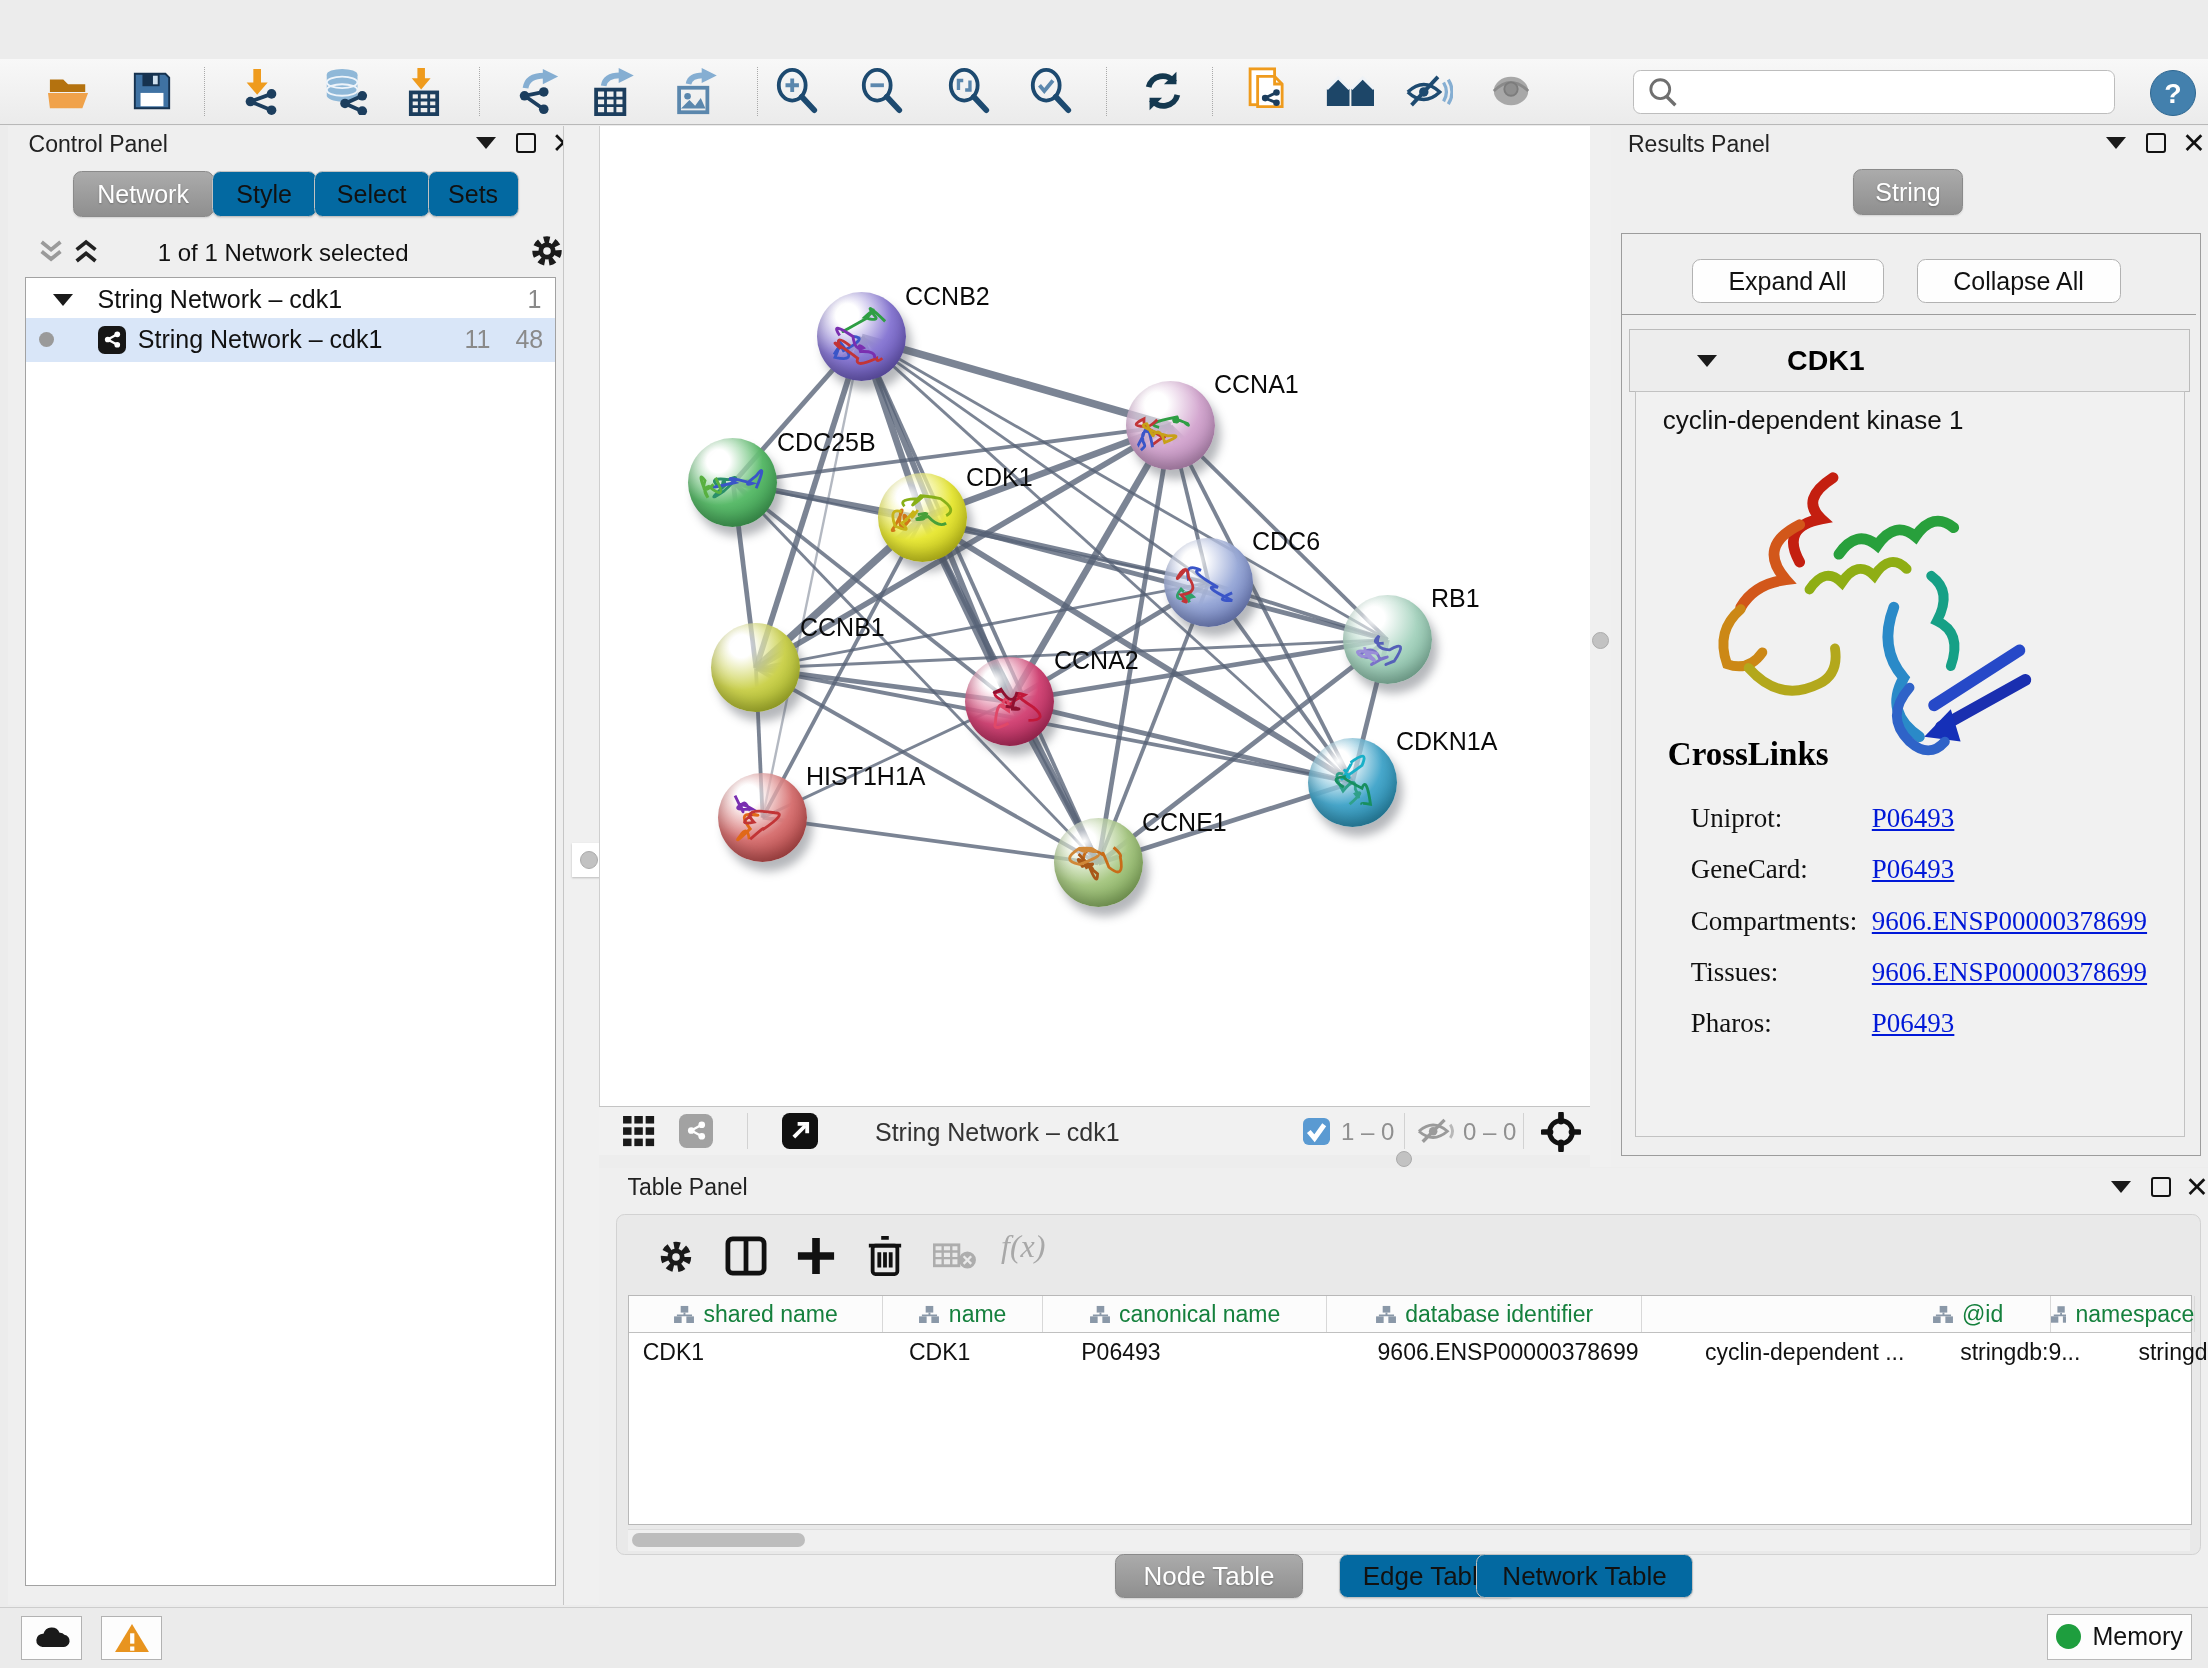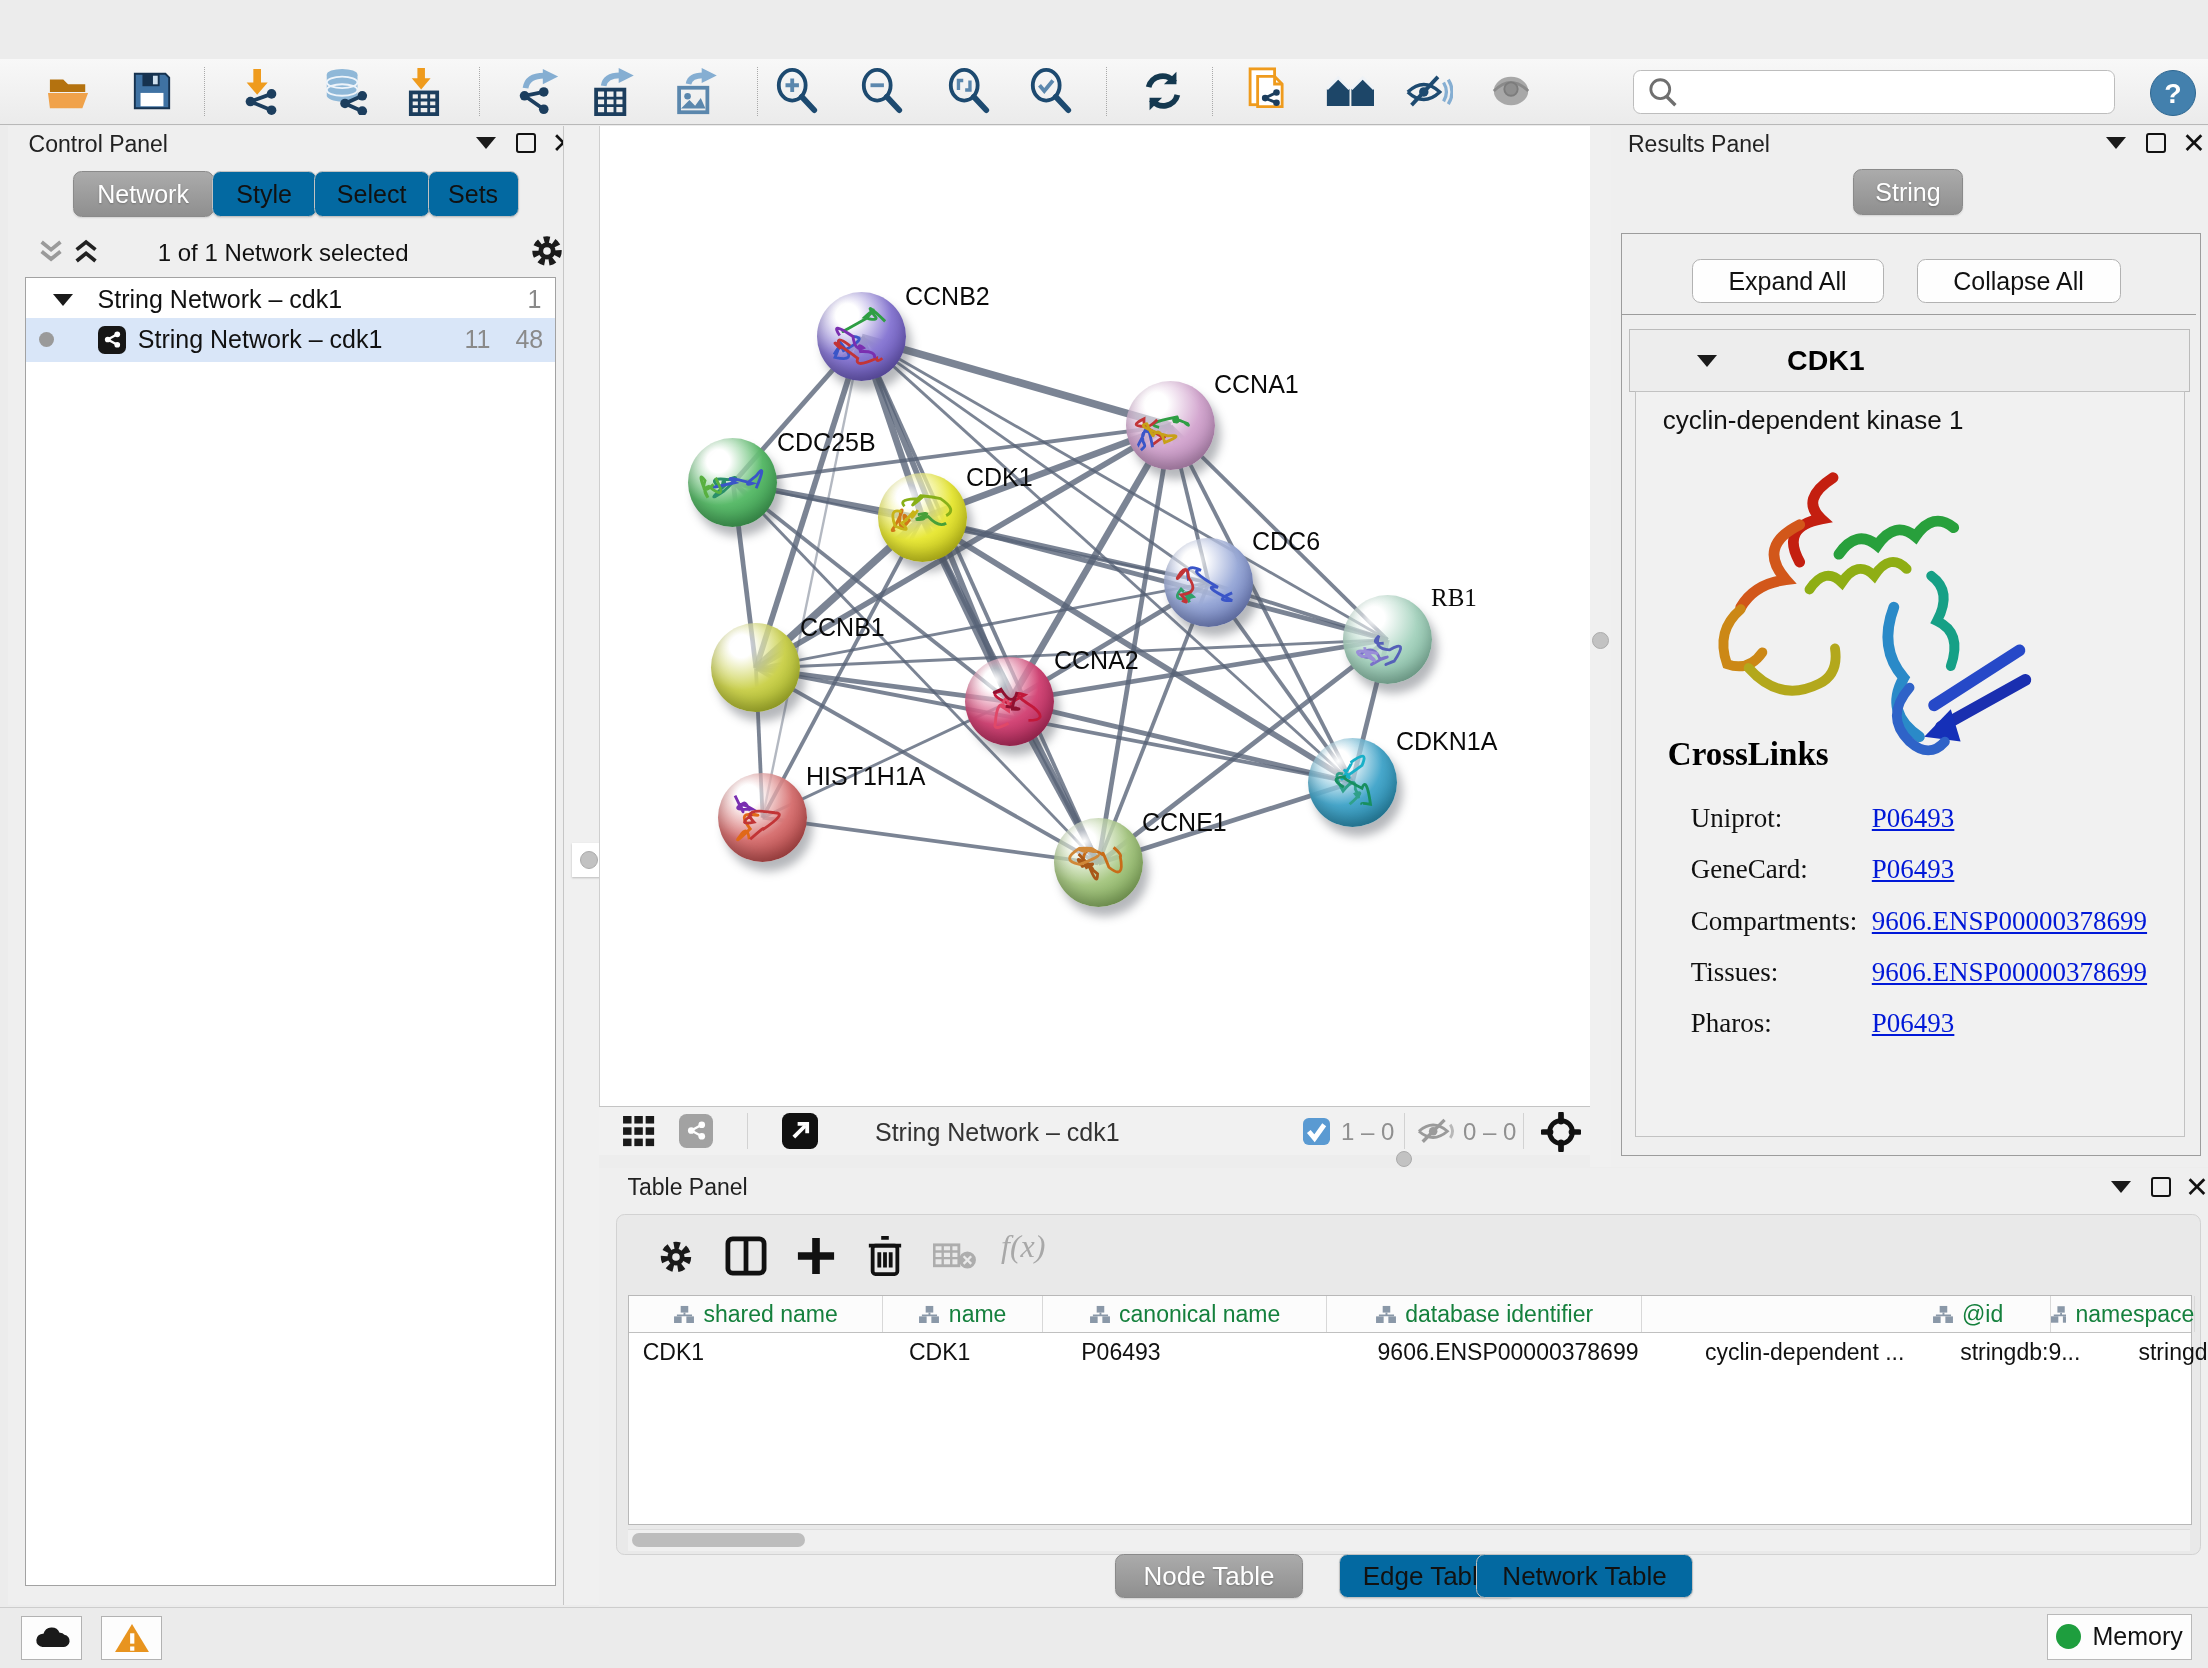--- a/index.html
+++ b/index.html
@@ -419,21 +419,21 @@
       <div class="node" style="left: 743px; top: 469px; background: radial-gradient(circle at 34% 26%, rgb(255, 255, 255) 0%, rgba(255, 255, 255, 0.55) 13%, rgb(168, 212, 192) 50%, rgb(110, 168, 144) 97%);"><svg width="89" height="89" viewBox="0 0 94 94">
           <clipPath id="cl5">
             <circle cx="47" cy="47" r="41"></circle>
           </clipPath>
           <g clip-path="url(#cl5)">
             <path d="M23 58 Q33 71 18 63 Q33 51 39 68 Q54 63 40 68 Q23 78 35 70" fill="none" stroke="#7a72c8" stroke-width="3"></path>
             <path d="M23 55 Q22 64 34 70 Q19 53 34 70 Q31 63 20 65 Q5 55 37 62" fill="none" stroke="#9a8fd8" stroke-width="3"></path>
             <path d="M43 51 Q28 52 38 43 Q32 57 49 58 Q70 46 54 70 Q37 77 53 70" fill="none" stroke="#5560b8" stroke-width="3"></path>
           </g>
         </svg></div>
-      <div class="node-label" style="left: 831px; top: 458px; font-family: Liberation Serif, serif;">RB1</div>
+      <div class="node-label" style="left: 831px; top: 458px;">RB1</div>
       <div class="node" style="left: 111px; top: 497px; background: radial-gradient(circle at 34% 26%, rgb(255, 255, 255) 0%, rgba(255, 255, 255, 0.55) 13%, rgb(204, 210, 80) 50%, rgb(152, 168, 24) 97%);"><svg width="89" height="89" viewBox="0 0 94 94">
           <clipPath id="cl6">
             <circle cx="47" cy="47" r="41"></circle>
           </clipPath>
           <g clip-path="url(#cl6)"></g>
         </svg></div>
       <div class="node-label" style="left: 200px; top: 487px;">CCNB1</div>
       <div class="node" style="left: 365px; top: 531px; background: radial-gradient(circle at 34% 26%, rgb(255, 255, 255) 0%, rgba(255, 255, 255, 0.55) 13%, rgb(212, 72, 120) 50%, rgb(152, 24, 72) 97%);"><svg width="89" height="89" viewBox="0 0 94 94">
           <clipPath id="cl7">
             <circle cx="47" cy="47" r="41"></circle>

